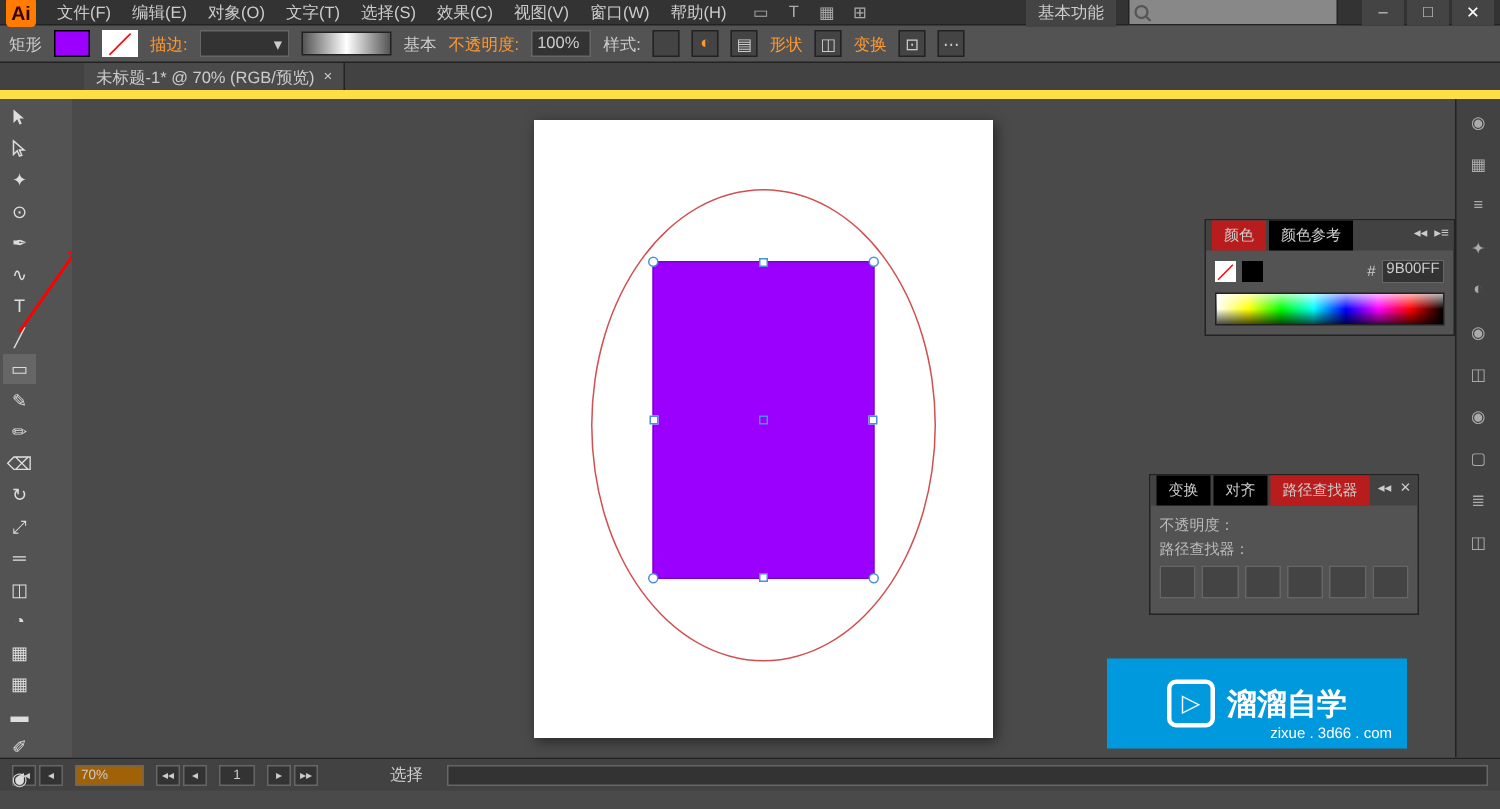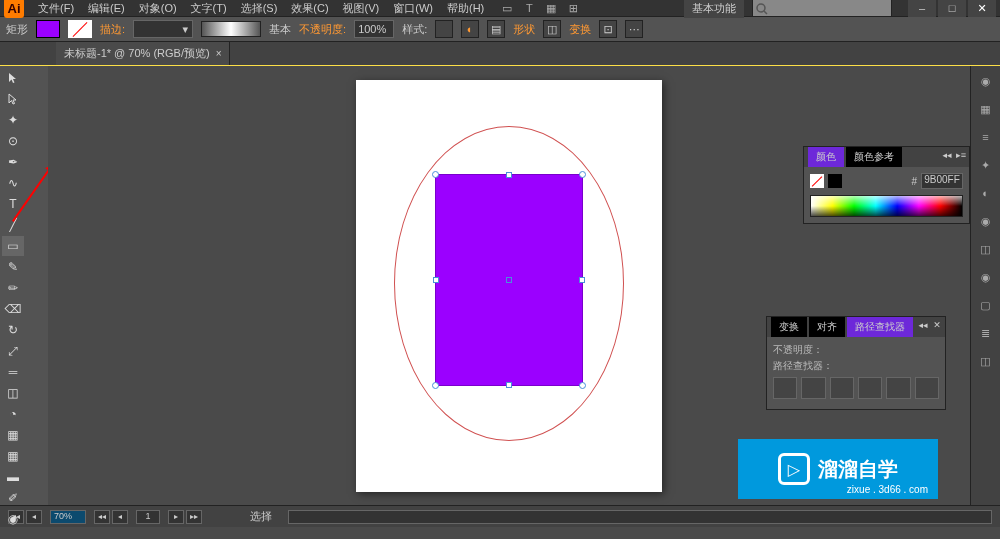--- a/index.html
+++ b/index.html
@@ -23,21 +23,21 @@
     .fill-swatch { width: 24px; height: 18px; background: #9B00FF; border: 1px solid #000; }
     .stroke-swatch { width: 24px; height: 18px; background: #fff; display: flex; align-items: center; justify-content: center; }
     .stroke-swatch::after { content: ''; width: 20px; height: 1px; background: red; transform: rotate(-45deg); }
     .stroke-dropdown { width: 60px; height: 18px; background: #333; border: 1px solid #666; display: flex; align-items: center; justify-content: flex-end; padding-right: 4px; }
     .style-preview { width: 60px; height: 16px; background: linear-gradient(to right, #555, #fff, #555); border: 1px solid #222; }
     .opacity-box { width: 40px; height: 18px; background: #333; border: 1px solid #666; padding: 0 3px; display: flex; align-items: center; }
     .ctrl-btn { width: 18px; height: 18px; background: #444; border: 1px solid #222; display: flex; align-items: center; justify-content: center; }
     .orange-text { color: #ff9933; }
     
     
-    .tab-bar { height: 24px; background: #424242; display: flex; align-items: flex-end; padding-left: 56px; border-bottom: 1px solid #fde047; }
+    .tab-bar { height: 24px; background: #424242; display: flex; align-items: flex-end; padding-left: 56px; border-bottom: 6px solid #fde047; }
     .doc-tab { height: 100%; background: #4a4a4a; padding: 0 8px; display: flex; align-items: center; gap: 6px; border-right: 1px solid #222; }
     .tab-close { cursor: pointer; font-size: 10px; }
     
     
     .main { display: flex; height: calc(100% - 28px - 26px - 24px - 22px); position: relative; }
     
     
     .toolbox { width: 48px; background: #535353; display: flex; flex-wrap: wrap; padding: 2px; gap: 1px; align-content: flex-start; }
     .tool { width: 22px; height: 20px; display: flex; align-items: center; justify-content: center; color: #ddd; cursor: pointer; font-size: 12px; }
     
@@ -53,21 +53,21 @@
     .red-arrow::before { content: ''; position: absolute; top: -4px; left: -3px; border: 4px solid transparent; border-bottom: 8px solid red; }
     
     
     .right-dock { width: 30px; background: #424242; border-left: 1px solid #222; display: flex; flex-direction: column; align-items: center; padding-top: 4px; gap: 6px; }
     .dock-icon { width: 22px; height: 22px; display: flex; align-items: center; justify-content: center; color: #aaa; cursor: pointer; }
     
     
     .panel { position: absolute; background: #535353; border: 1px solid #222; font-size: 10px; }
     .panel-tabs { height: 20px; background: #424242; display: flex; align-items: flex-end; padding-left: 4px; gap: 2px; position: relative; }
     .panel-tab { padding: 3px 8px; background: #000000; cursor: pointer; }
-    .panel-tab.active { background: #6d28d9; }
+    .panel-tab.active { background: #b91c1c; }
     .panel-body { padding: 6px; }
     .panel-close { position: absolute; right: 2px; top: 2px; display: flex; gap: 2px; }
     .panel-close span { width: 12px; height: 12px; display: flex; align-items: center; justify-content: center; cursor: pointer; font-size: 9px; }
     
     .color-panel { top: 80px; right: 30px; width: 167px; }
     .hex-box { width: 42px; height: 16px; background: #333; border: 1px solid #666; text-align: center; }
     .spectrum { width: 100%; height: 22px; margin-top: 6px; background: linear-gradient(to right, #fff, #ff0, #0f0, #0ff, #00f, #f0f, #f00, #000); border: 1px solid #222; position: relative; }
     .spectrum::after { content: ''; position: absolute; inset: 0; background: linear-gradient(to bottom, rgba(255,255,255,0.7), transparent 50%, rgba(0,0,0,0.7)); }
     .swatch-row { display: flex; align-items: center; gap: 4px; }
     .sm-swatch { width: 14px; height: 14px; }
@@ -75,21 +75,21 @@
     .pathfinder-panel { top: 250px; right: 54px; width: 180px; }
     .pf-row { display: flex; gap: 4px; margin: 4px 0; }
     .pf-btn { width: 26px; height: 22px; background: #444; border: 1px solid #666; cursor: pointer; }
     .pf-expand { width: 50px; height: 20px; background: #444; border: 1px solid #666; display: flex; align-items: center; justify-content: center; margin-left: auto; cursor: pointer; }
     .pf-label { color: #bbb; margin-bottom: 2px; }
     
     
     .status-bar { height: 22px; background: #424242; display: flex; align-items: center; padding: 0 8px; gap: 8px; border-top: 1px solid #222; }
     .status-nav { display: flex; gap: 2px; }
     .nav-btn { width: 16px; height: 14px; background: #333; border: 1px solid #666; display: flex; align-items: center; justify-content: center; font-size: 8px; cursor: pointer; }
-    .zoom-box { width: 36px; height: 14px; background: #0c4a6e; border: 1px solid #666; padding: 0 3px; font-size: 9px; }
+    .zoom-box { width: 46px; height: 14px; background: #a16207; border: 1px solid #666; padding: 0 3px; font-size: 9px; }
     .page-box { width: 24px; height: 14px; background: #333; border: 1px solid #666; text-align: center; font-size: 9px; }
     .scroll-track { flex: 1; height: 14px; background: #333; border: 1px solid #666; margin-left: 8px; }
     
     
     .watermark { position: absolute; bottom: 6px; right: 32px; width: 200px; height: 60px; background: #0099dd; display: flex; align-items: center; justify-content: center; gap: 8px; color: #fff; }
     .wm-logo { width: 32px; height: 32px; border: 3px solid #fff; border-radius: 6px; display: flex; align-items: center; justify-content: center; font-size: 16px; }
     .wm-text { font-size: 20px; font-weight: bold; }
     .wm-url { font-size: 10px; position: absolute; bottom: 4px; right: 10px; }
     
     .toolbar-icons { display: flex; gap: 4px; margin-left: 8px; }

